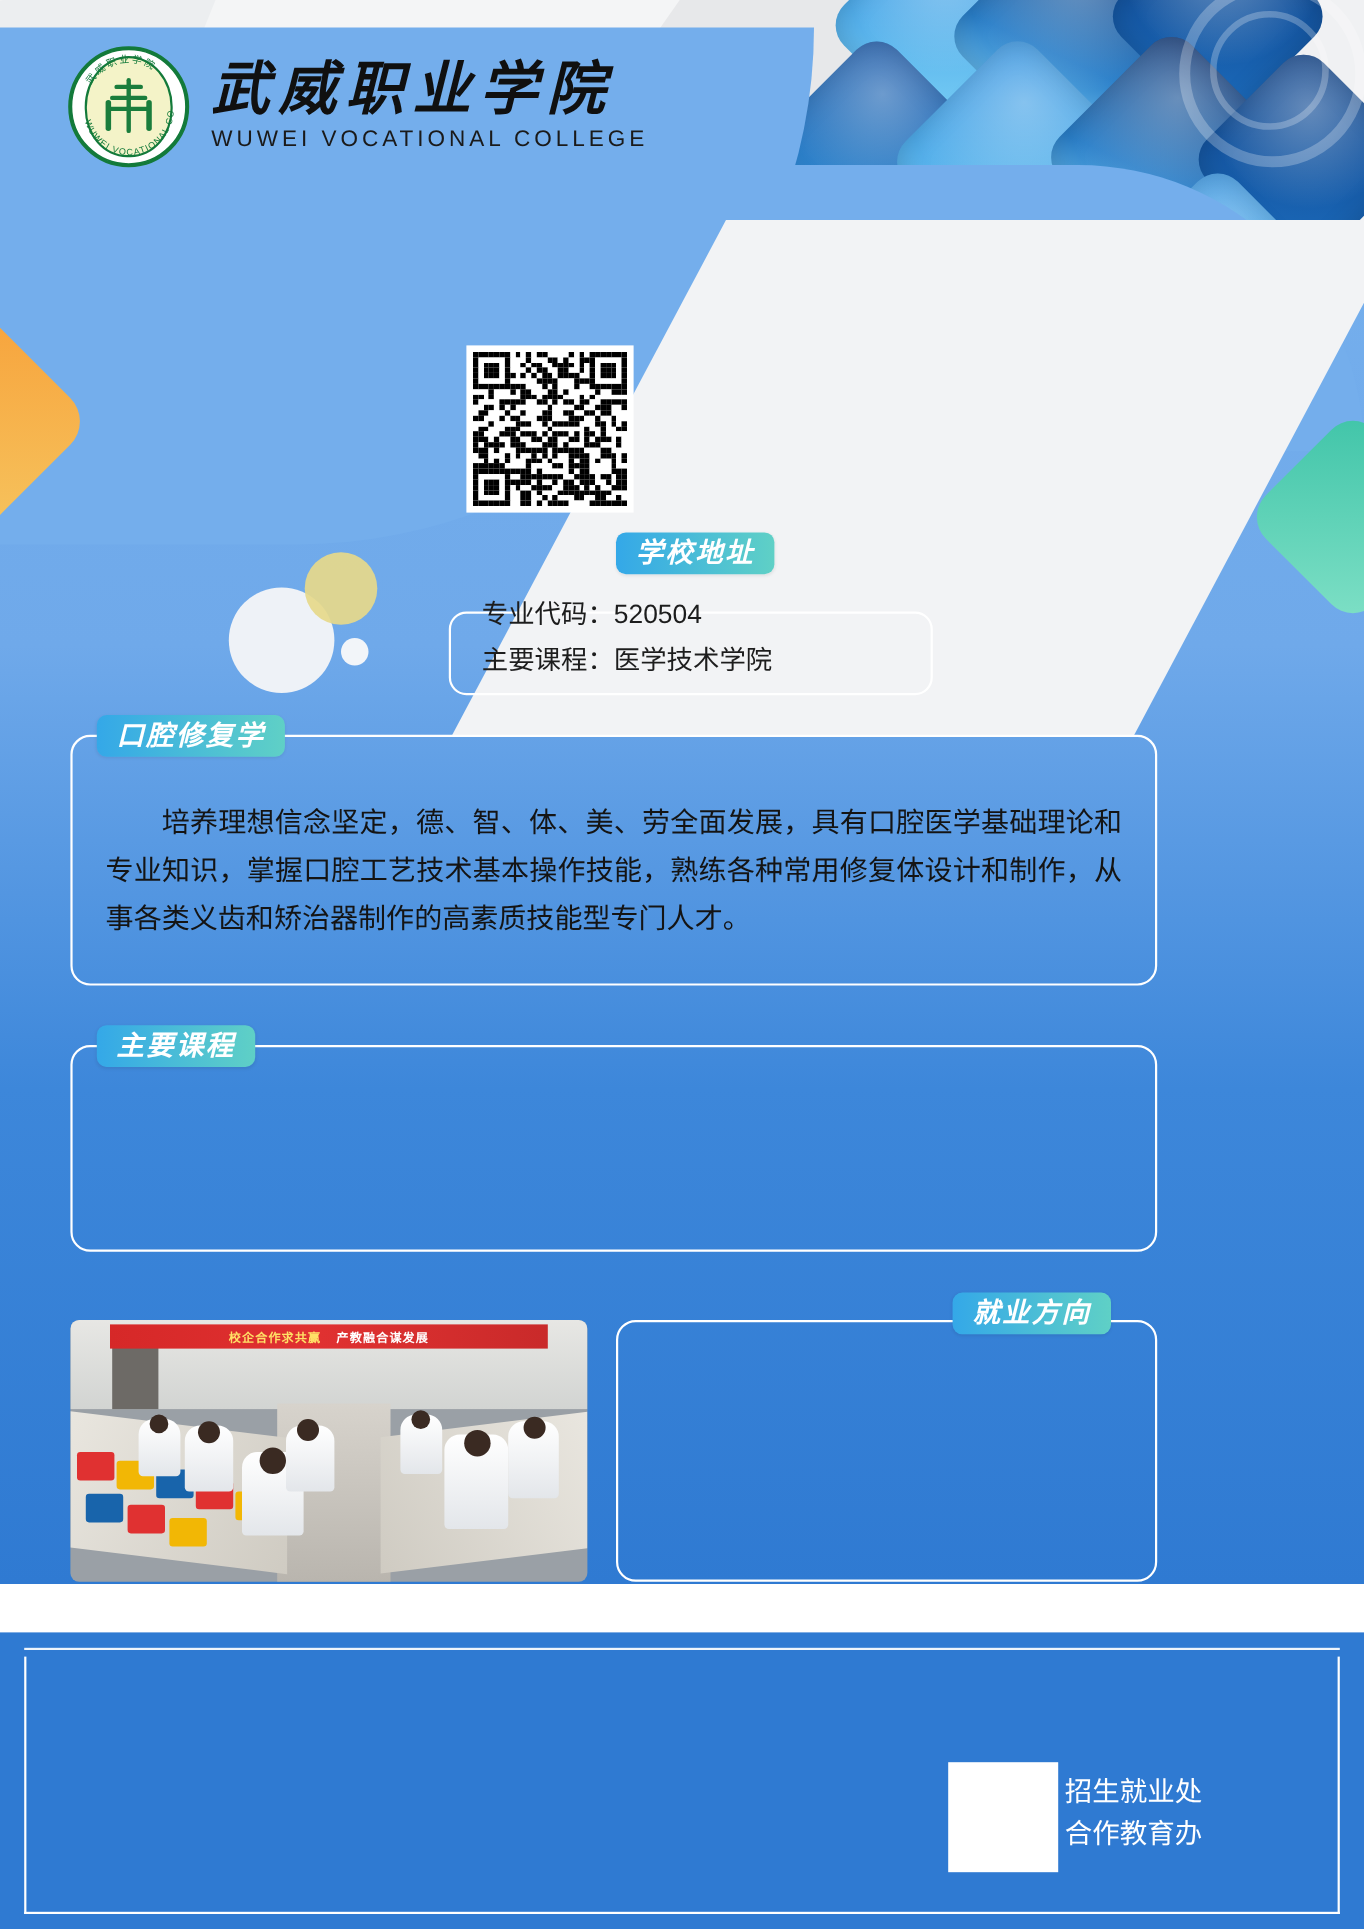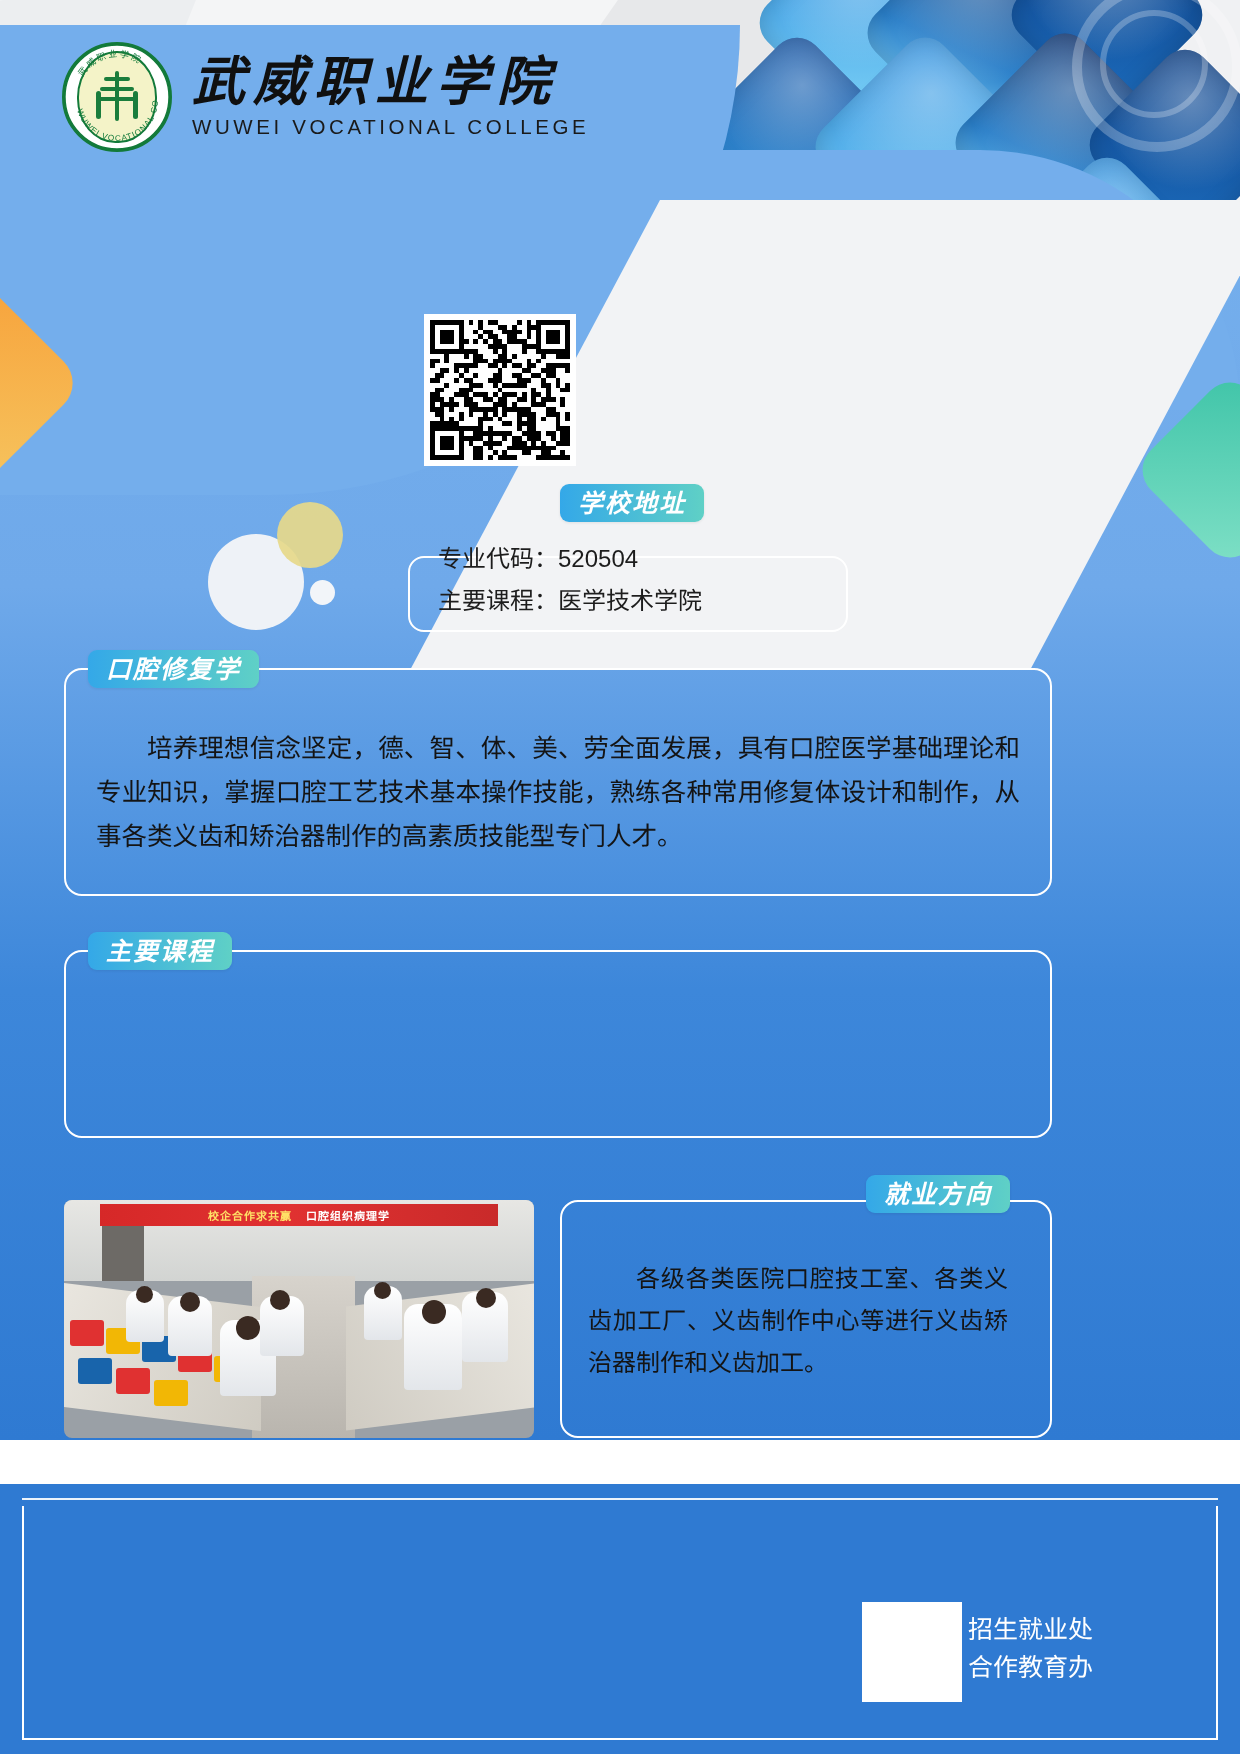--- a/index.html
+++ b/index.html
@@ -1158,21 +1158,21 @@
   <div class="tag" id="tag-course">主要课程</div>
 
   <div class="photo">
     <div class="wall"></div>
     <div class="door"></div>
     <div class="floor"></div>
     <div class="benchL"></div>
     <div class="benchR"></div>
     <div class="banner">
       <span>校企合作求共赢</span>
-      <em>口腔组织病理学</em>
+      <em>产教融合谋发展</em>
     </div>
     <div class="bin" style="left:6px;top:120px;background:#e03131;"></div>
     <div class="bin" style="left:42px;top:128px;background:#f2b705;"></div>
     <div class="bin" style="left:78px;top:136px;background:#1864ab;"></div>
     <div class="bin" style="left:114px;top:146px;background:#e03131;"></div>
     <div class="bin" style="left:150px;top:156px;background:#f2b705;"></div>
     <div class="bin" style="left:14px;top:158px;background:#1864ab;"></div>
     <div class="bin" style="left:52px;top:168px;background:#e03131;"></div>
     <div class="bin" style="left:90px;top:180px;background:#f2b705;"></div>
     <div class="coat" style="left:104px;top:96px;"></div>
@@ -1188,21 +1188,20 @@
     <div class="coat" style="left:398px;top:92px;width:46px;height:70px;"></div>
     <div class="head" style="left:412px;top:88px;"></div>
     <div class="coat" style="left:300px;top:86px;width:38px;height:54px;"></div>
     <div class="head" style="left:310px;top:82px;width:17px;height:17px;"></div>
   </div>
 
   <div class="panel" id="panel-job">
     <div class="box"></div>
   </div>
   <div class="tag" id="tag-job">就业方向</div>
-  <div class="para" id="para-job">各级各类医院口腔技工室、各类义齿加工厂、义齿制作中心等进行义齿矫治器制作和义齿加工。</div>
 
   <div class="footer">
     <div class="rule"></div>
     <div class="inner"></div>
   </div>
   <div class="foot-qr">
     <div class="grid" id="qr-foot" style="display: grid; grid-template-columns: repeat(25, 1fr); grid-template-rows: repeat(25, 1fr);">
         <i style="background: rgb(0, 0, 0);"></i>
         <i style="background: rgb(0, 0, 0);"></i>
         <i style="background: rgb(0, 0, 0);"></i>

